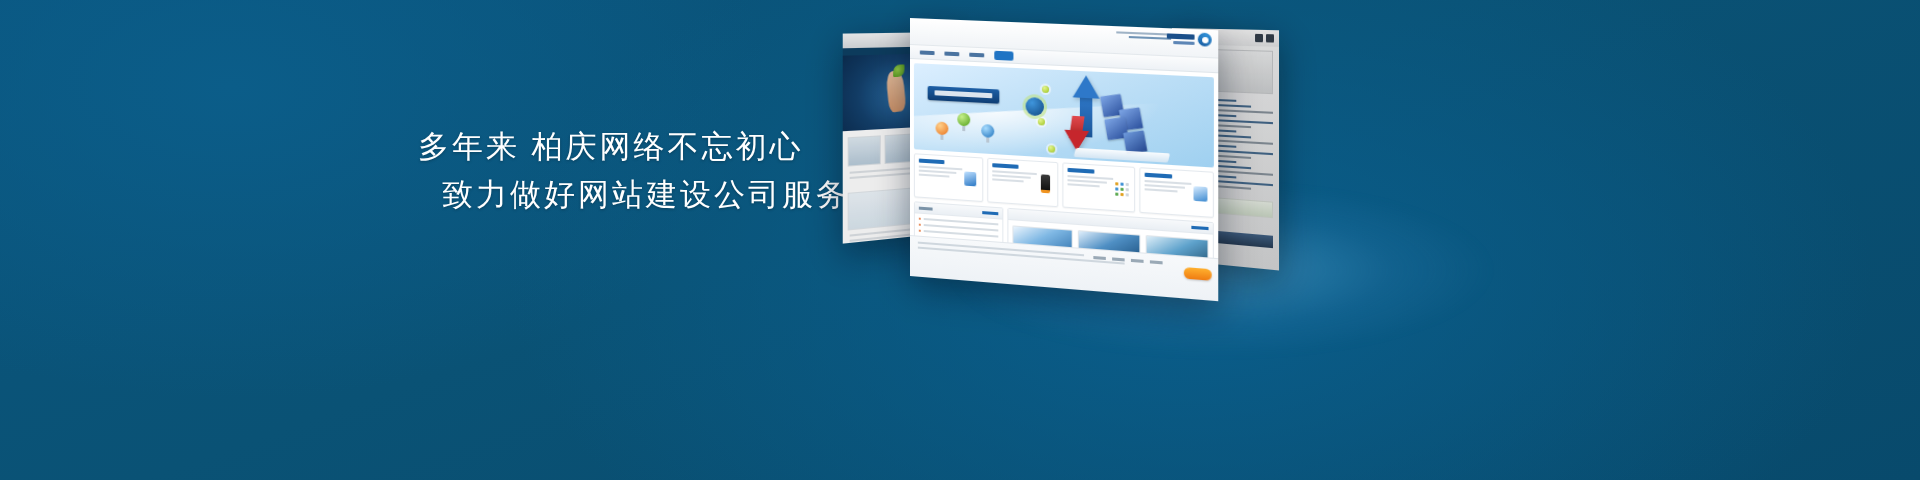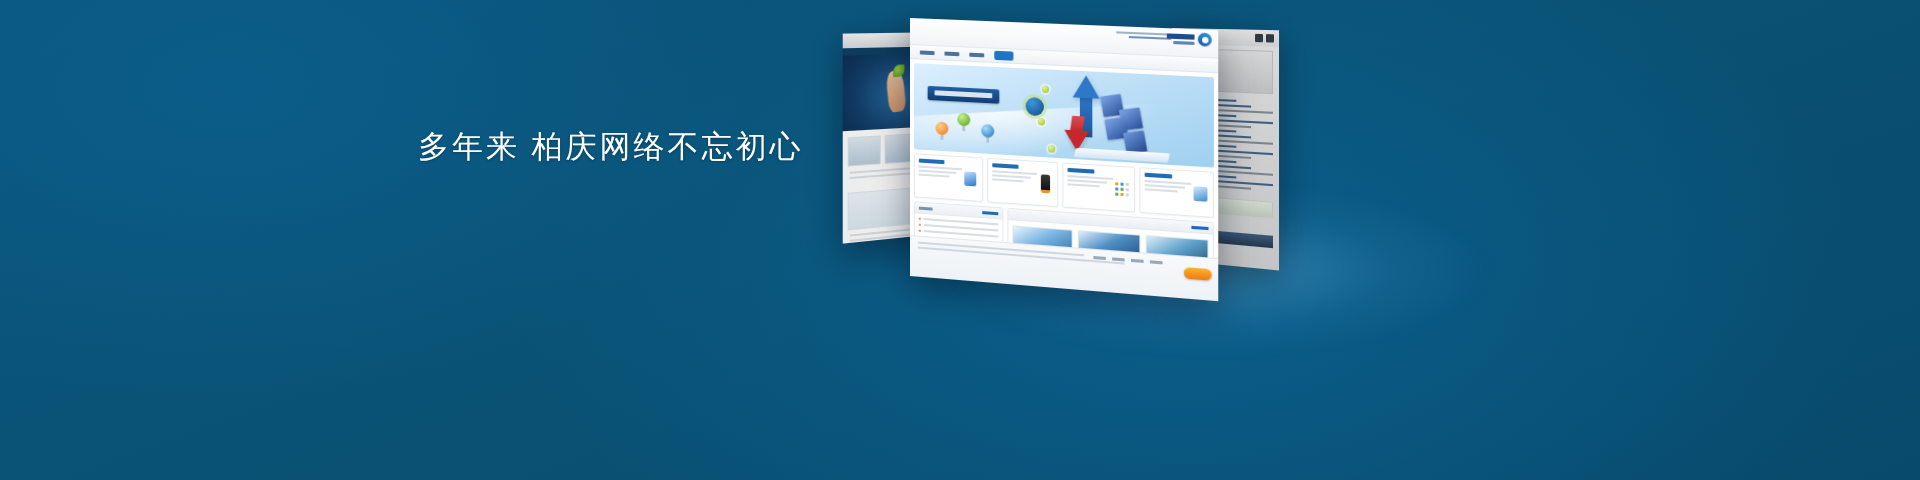--- a/index.html
+++ b/index.html
@@ -188,20 +188,21 @@
   .pr-icons b{display:block;width:8px;height:8px;border-radius:50%;}
   .pr-bar{height:12px;margin:5px 6px 0;background:linear-gradient(180deg,#2a65a6,#17406e);}
 </style>
 </head>
 <body>
 
 <div class="stage">
 
   <div class="headline">
     <div class="hl-line hl1">多年来 柏庆网络不忘初心</div>
+    <div class="hl-line hl2">致力做好网站建设公司服务</div>
   </div>
 
   <div class="panels">
     <div class="glow"></div>
 
     <div class="panel p-left">
       <div class="pl-chrome"></div>
       <div class="pl-nav"></div>
       <div class="pl-hero">
         <div class="pl-hand"></div>

